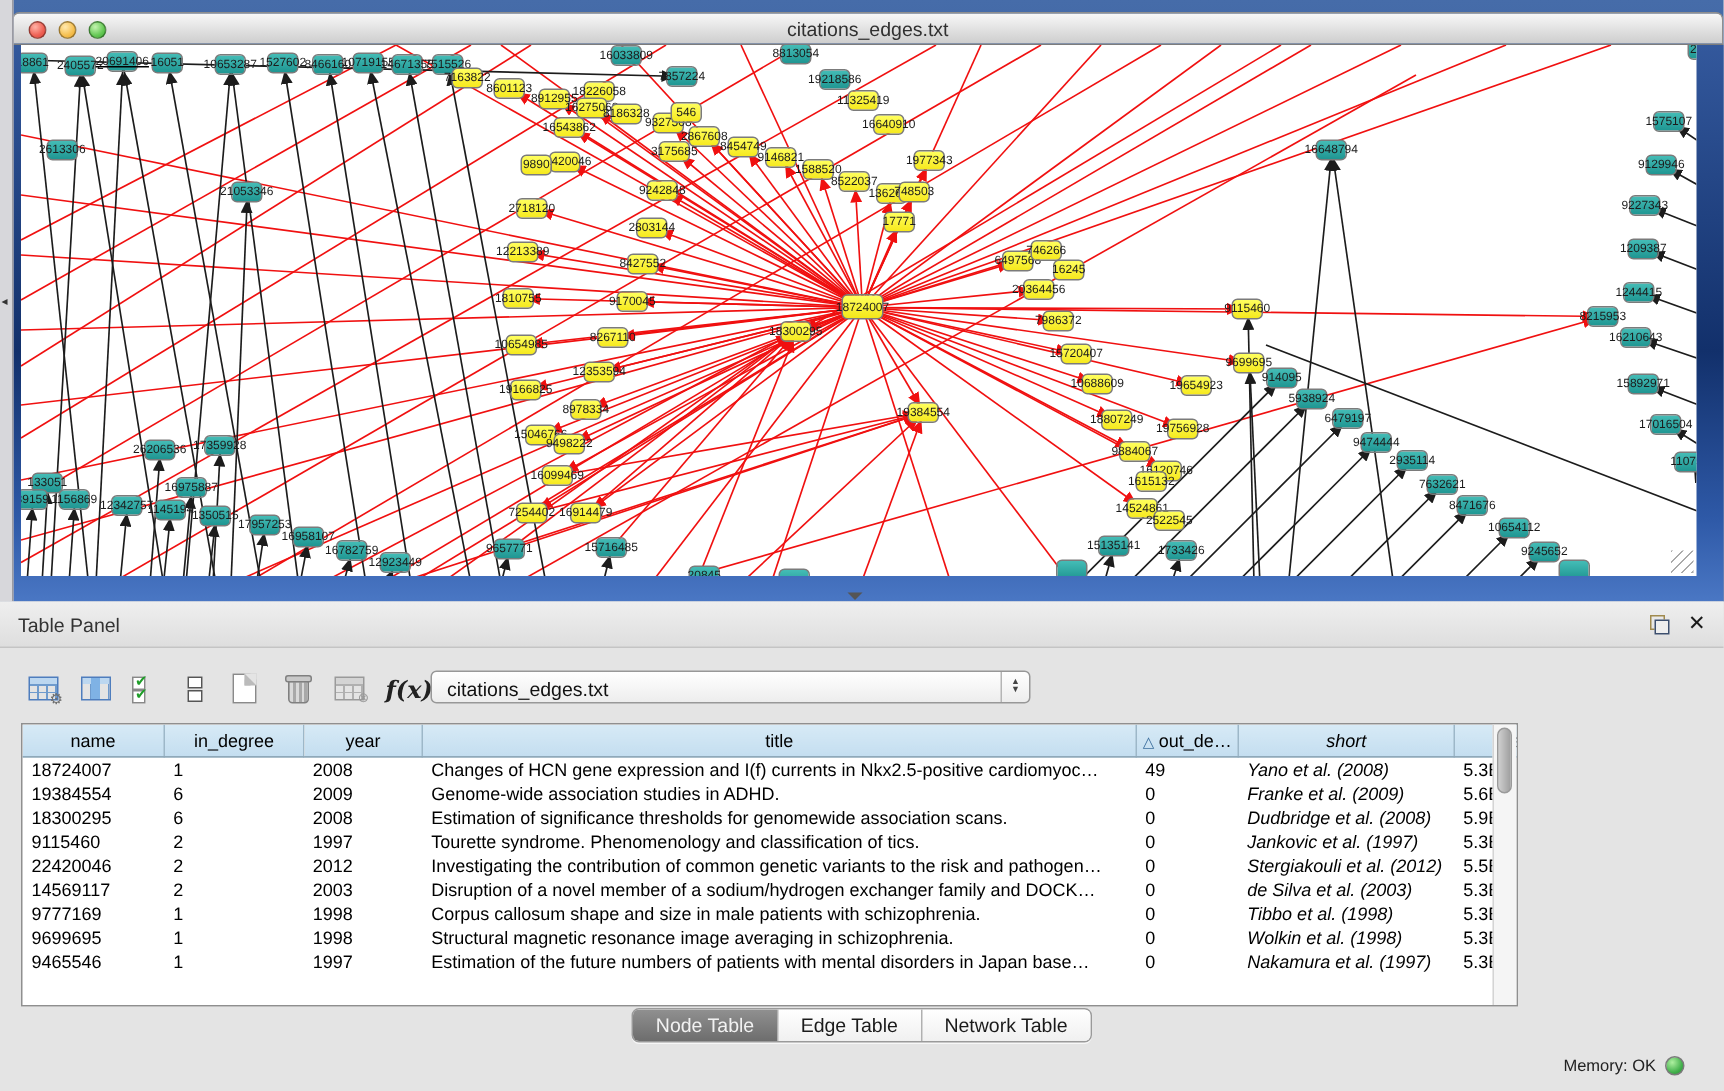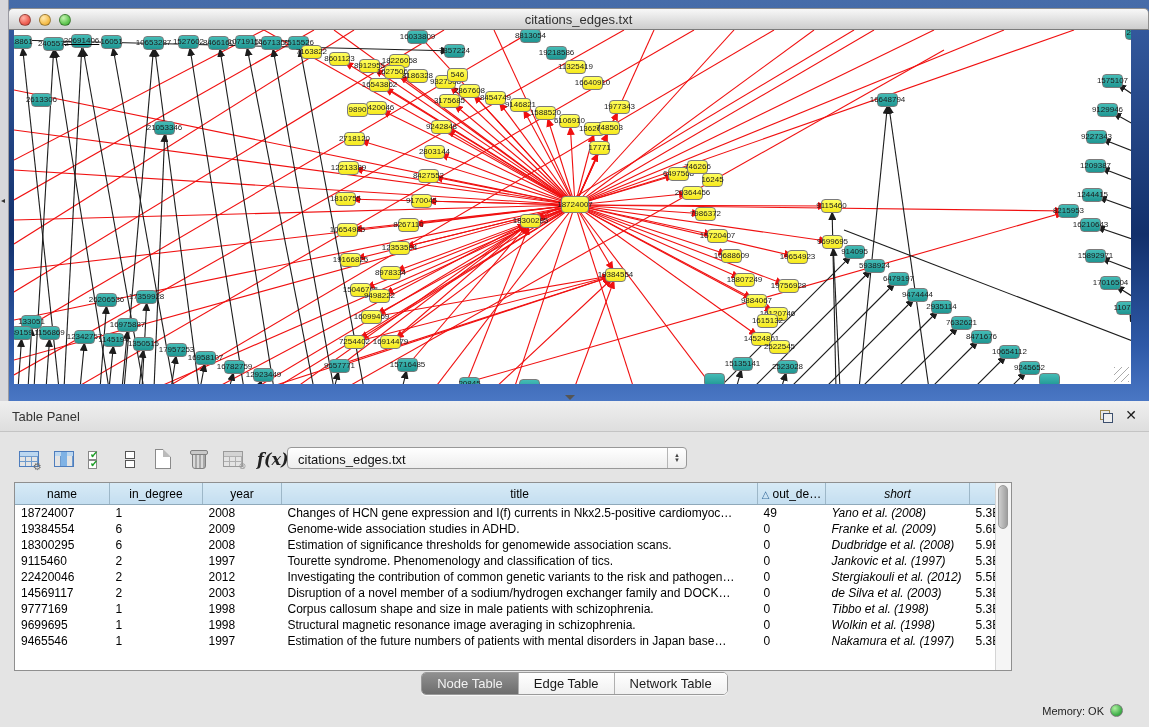--- a/index.html
+++ b/index.html
@@ -376,21 +376,21 @@
             <div class="gnode t" style="left: 445px; top: 347px;">
               <span class="nlabel">20845</span>
             </div>
             <div class="gnode t" style="left: 505px; top: 349px;">
               <span class="nlabel"></span>
             </div>
             <div class="gnode t" style="left: 718px; top: 327px;">
               <span class="nlabel">15135141</span>
             </div>
             <div class="gnode t" style="left: 763px; top: 330px;">
-              <span class="nlabel">2523028</span>
+              <span class="nlabel">1733426</span>
             </div>
             <div class="gnode t" style="left: 690px; top: 343px;">
               <span class="nlabel"></span>
             </div>
             <div class="gnode t" style="left: 830px; top: 215px;">
               <span class="nlabel">914095</span>
             </div>
             <div class="gnode t" style="left: 850px; top: 229px;">
               <span class="nlabel">5938924</span>
             </div>
@@ -490,21 +490,21 @@
             <div class="gnode y" style="left: 471px; top: 61px;">
               <span class="nlabel">8454749</span>
             </div>
             <div class="gnode y" style="left: 496px; top: 68px;">
               <span class="nlabel">9146821</span>
             </div>
             <div class="gnode y" style="left: 521px; top: 76px;">
               <span class="nlabel">1588520</span>
             </div>
             <div class="gnode y" style="left: 545px; top: 84px;">
-              <span class="nlabel">6106910</span>
+              <span class="nlabel">8522037</span>
             </div>
             <div class="gnode y" style="left: 570px; top: 92px;">
               <span class="nlabel">1362615</span>
             </div>
             <div class="gnode y" style="left: 568px; top: 46px;">
               <span class="nlabel">16640910</span>
             </div>
             <div class="gnode y" style="left: 551px; top: 30px;">
               <span class="nlabel">11325419</span>
             </div>

